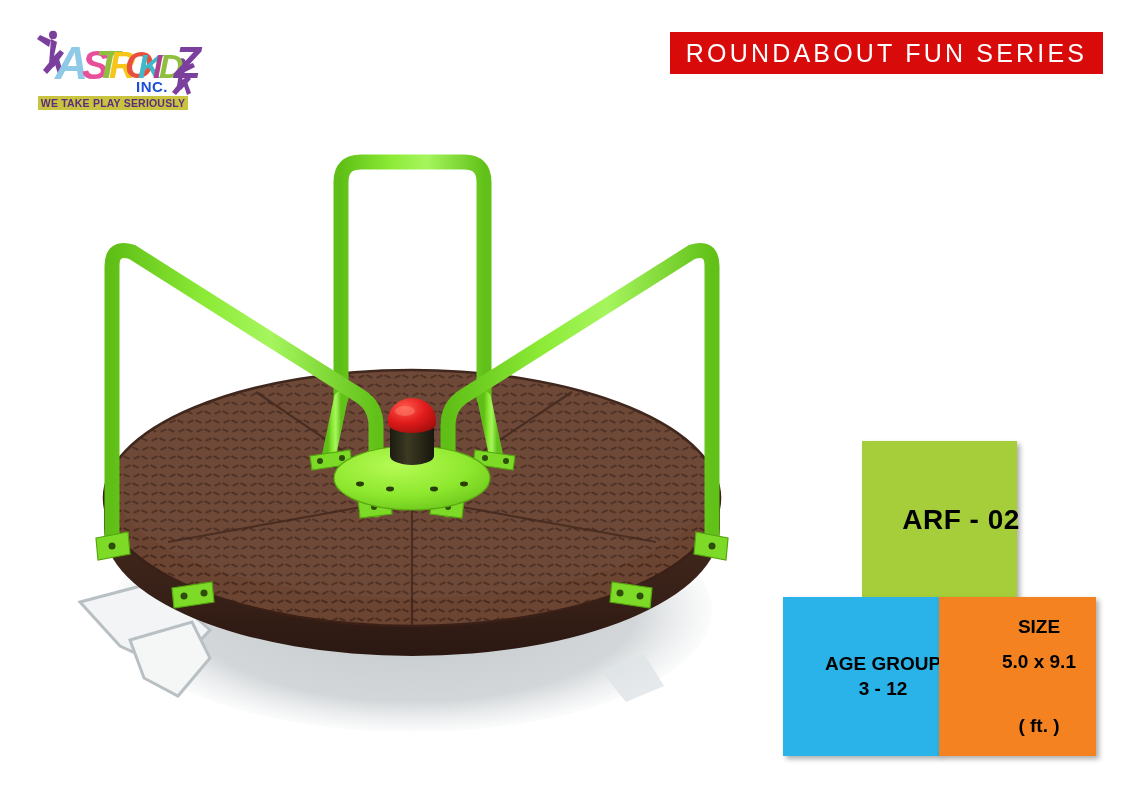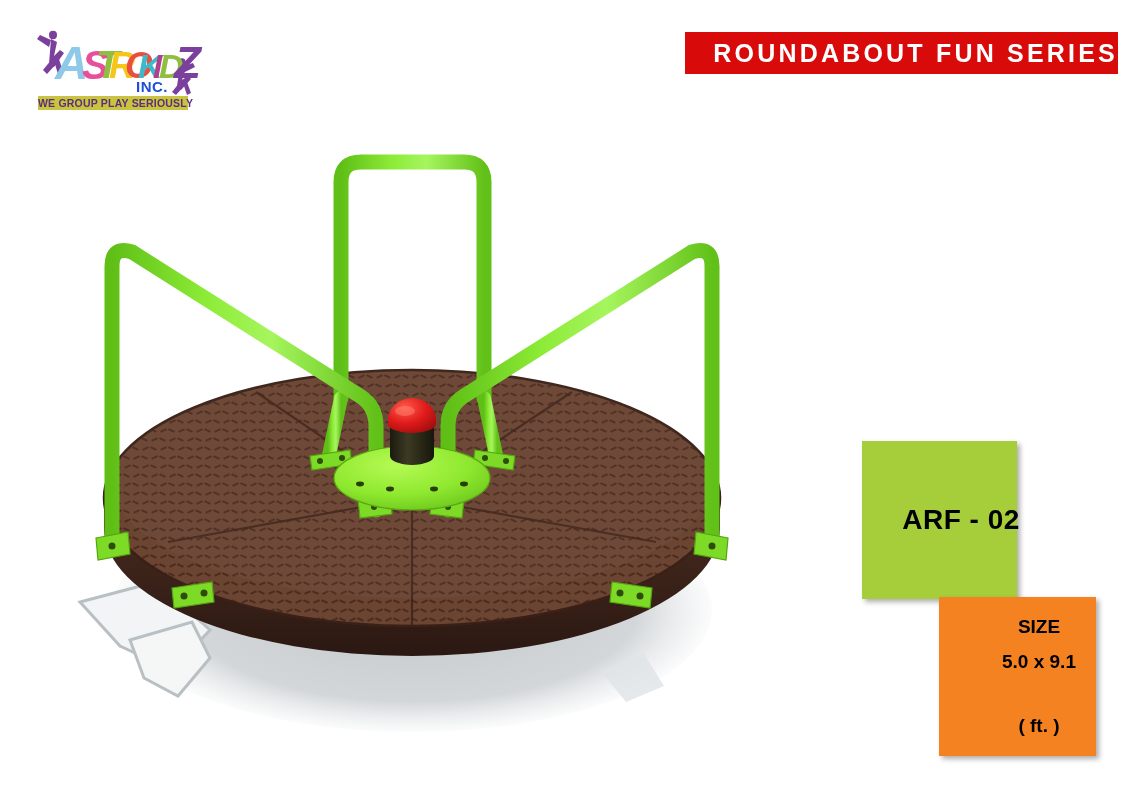--- a/index.html
+++ b/index.html
@@ -58,27 +58,26 @@
   
   #series-banner {
     position: absolute;
     left: 670px;
     top: 32px;
     width: 433px;
     height: 42px;
     background: #d80a0a;
     color: #ffffff;
     font-size: 25px;
-    font-weight: bold;
+    font-weight: normal;
     letter-spacing: 3.2px;
-    text-align: right;
+    text-align: center;
     line-height: 42px;
     white-space: nowrap;
     font-family: "Liberation Sans", sans-serif;
-    margin-left: 15px;
   }
 
   
   #product-illustration {
     position: absolute;
     left: 60px;
     top: 130px;
     width: 700px;
     height: 640px;
   }
@@ -205,21 +204,21 @@
         <text x="66" y="52" font-size="39" fill="#8fbf3f">T</text>
         <text x="79" y="52" font-size="36" fill="#f5c518">R</text>
         <text x="95" y="52" font-size="36" fill="#e84f3f">O</text>
         <text x="108" y="52" font-size="34" fill="#3fb8c9">K</text>
         <text x="123" y="52" font-size="33" fill="#b03f8f">I</text>
         <text x="129" y="52" font-size="34" fill="#8fbf3f">D</text>
         <text x="144" y="52" font-size="44" fill="#7b3f9e">Z</text>
       </g>
     </svg>
     <div class="logo-inc">INC.</div>
-    <div class="logo-tagline">WE GROUP PLAY SERIOUSLY</div>
+    <div class="logo-tagline">WE TAKE PLAY SERIOUSLY</div>
   </div>
 
   <div id="series-banner">ROUNDABOUT FUN SERIES</div>
 
   <div id="product-illustration">
     <svg width="700" height="640" viewBox="0 0 700 640" xmlns="http://www.w3.org/2000/svg">
       <defs>
 
         <pattern id="checkerPlate" width="18" height="18" patternUnits="userSpaceOnUse" patternTransform="rotate(0)">
           <rect width="18" height="18" fill="#6b4432"></rect>
@@ -351,20 +350,24 @@
         <path d="M328 290 A24 22 0 0 1 376 290 L376 294 A24 9 0 0 1 328 294 Z" fill="url(#capGrad)"></path>
         <ellipse cx="345" cy="281" rx="10" ry="5" fill="#ff8a78" opacity="0.45"></ellipse>
       </g>
     </svg>
   </div>
 
   <div id="info-boxes">
     <div class="info-box" id="box-code">
       <span class="code-text">ARF - 02</span>
     </div>
+    <div class="info-box" id="box-age">
+      <span class="age-label">AGE GROUP</span>
+      <span class="age-value">3 - 12</span>
+    </div>
     <div class="info-box" id="box-size">
       <span class="size-label">SIZE</span>
       <span class="size-value">5.0 x 9.1</span>
       <span class="size-unit">( ft. )</span>
     </div>
   </div>
 
 </div>
 
 </body></html>

